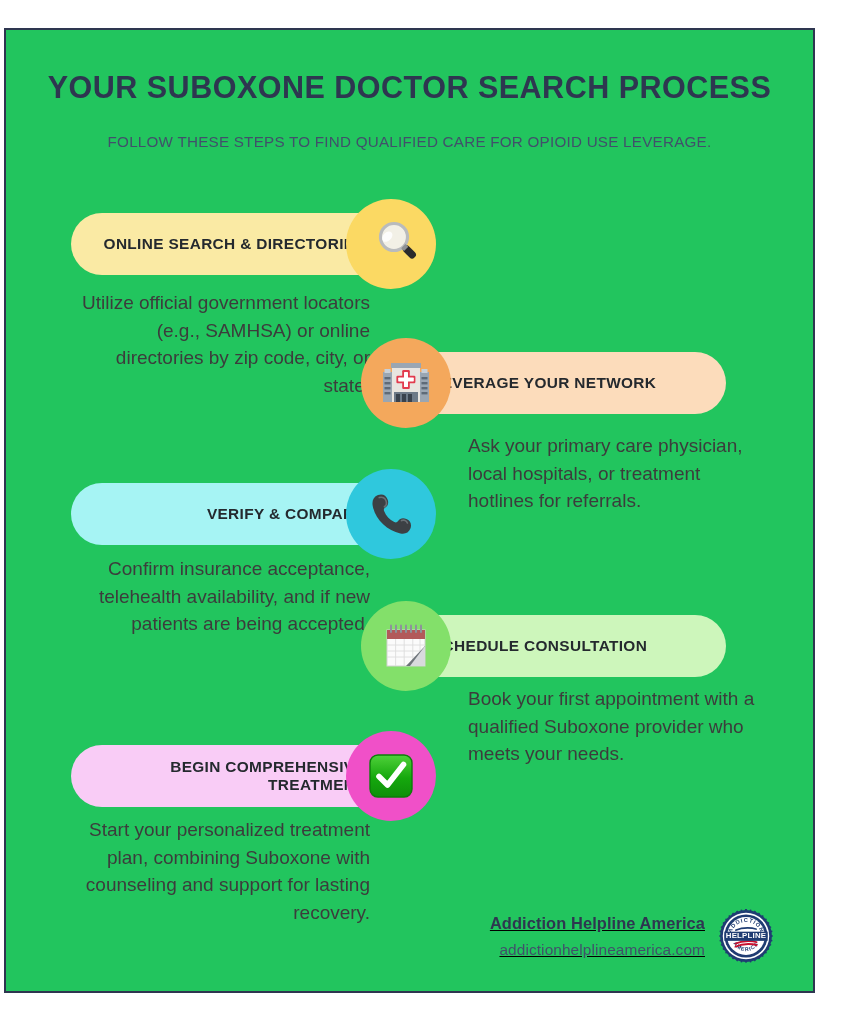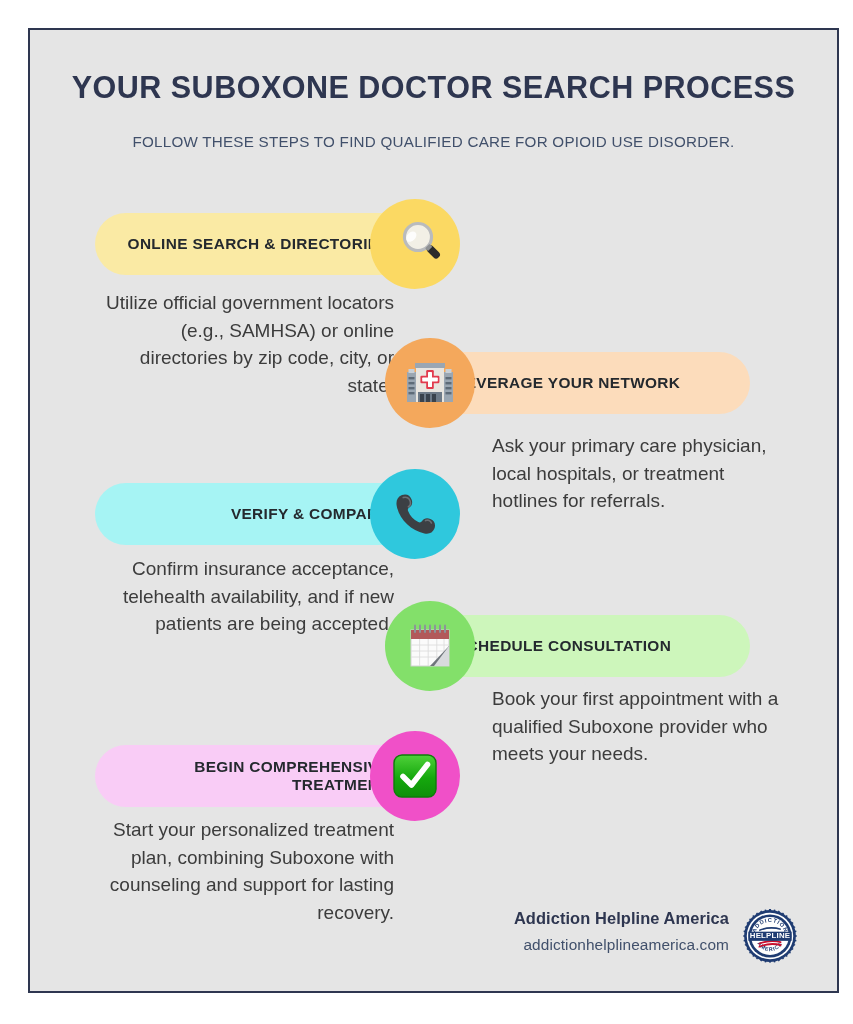--- a/index.html
+++ b/index.html
@@ -9,26 +9,26 @@
   }
   body {
     width: 853px;
     height: 1024px;
     font-family: "Liberation Sans", sans-serif;
     -webkit-font-smoothing: antialiased;
   }
 
   .poster {
     position: absolute;
-    left: 28px;
+    left: 4px;
     top: 28px;
     width: 811px;
     height: 965px;
     border: 2px solid #2e3650;
-    background: #e5e5e5;
+    background: #22c55e;
     box-sizing: border-box;
     overflow: hidden;
   }
 
   
   .hdr-title {
     position: absolute;
     left: 0; right: 0;
     top: 40px;
     text-align: center;
@@ -106,22 +106,23 @@
   #step4 .desc { top: 655px; }
   #step5 .pill { top: 715px; }
   #step5 .desc { top: 786px; }
 
   
   .footer {
     position: absolute;
     right: 40px;
     bottom: 28px;
     display: flex;
-    align-items: flex-start;
+    align-items: center;
     gap: 14px;
+    text-decoration: underline;
   }
   .footer-text { text-align: right; }
   .footer-brand {
     font-size: 16.4px;
     font-weight: 700;
     color: #2e3650;
     letter-spacing: 0.1px;
   }
   .footer-url {
     font-size: 15.4px;
@@ -133,21 +134,21 @@
   .footer-logo { width: 54px; height: 54px; flex: none; }
 
   svg { display: block; }
 </style>
 </head>
 <body>
 
 <div class="poster">
 
   <div class="hdr-title">YOUR SUBOXONE DOCTOR SEARCH PROCESS</div>
-  <div class="hdr-sub">FOLLOW THESE STEPS TO FIND QUALIFIED CARE FOR OPIOID USE DISORDER.</div>
+  <div class="hdr-sub">FOLLOW THESE STEPS TO FIND QUALIFIED CARE FOR OPIOID USE LEVERAGE.</div>
 
   <div class="step" id="step1">
     <div class="pill left" style="background: rgb(250, 234, 164);">
       <span class="pill-label">ONLINE SEARCH &amp; DIRECTORIES</span>
       <div class="circle" style="background: rgb(251, 217, 99);">
         <svg width="54" height="54" viewBox="0 0 54 54">
           <g transform="rotate(-45 30 20)">
             <circle cx="30" cy="20" r="13.5" fill="#f2f0e6" stroke="#b9bbbd" stroke-width="3.2"></circle>
             <ellipse cx="25.5" cy="15" rx="6" ry="4.2" fill="#ffffff" opacity="0.85"></ellipse>
             <rect x="26.5" y="34" width="7.5" height="15" rx="3.4" fill="#2b2b2b"></rect>

